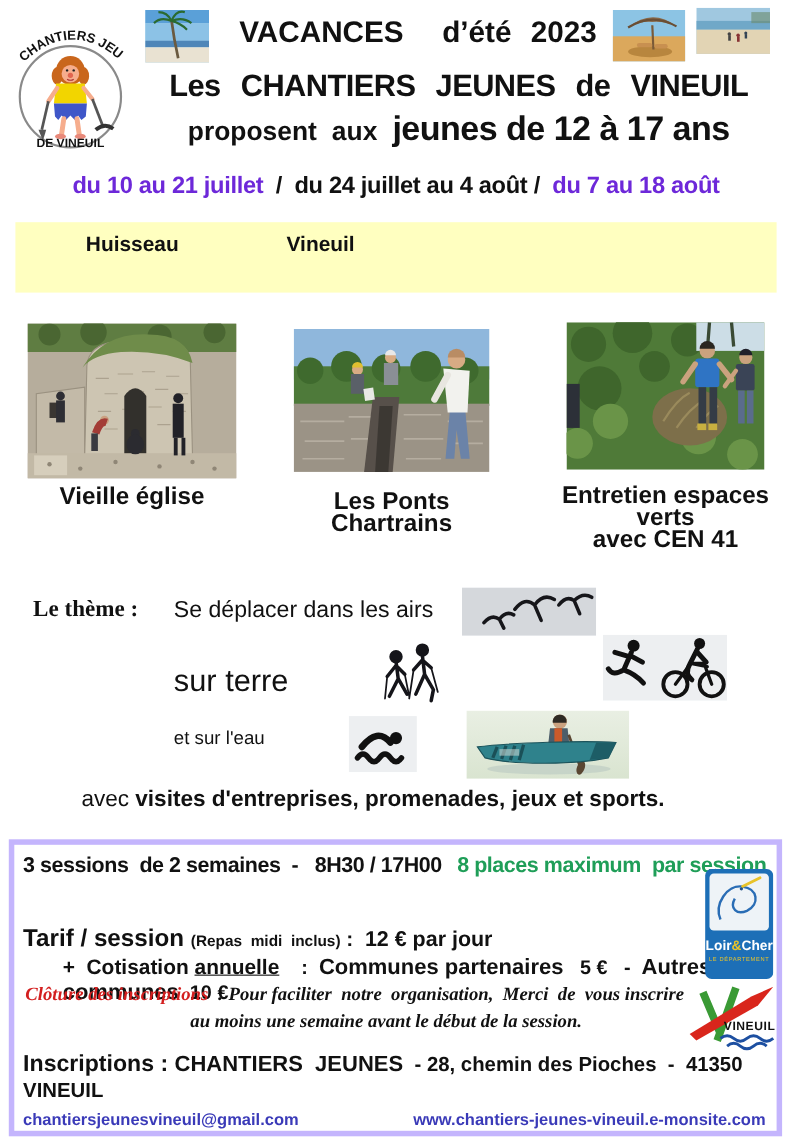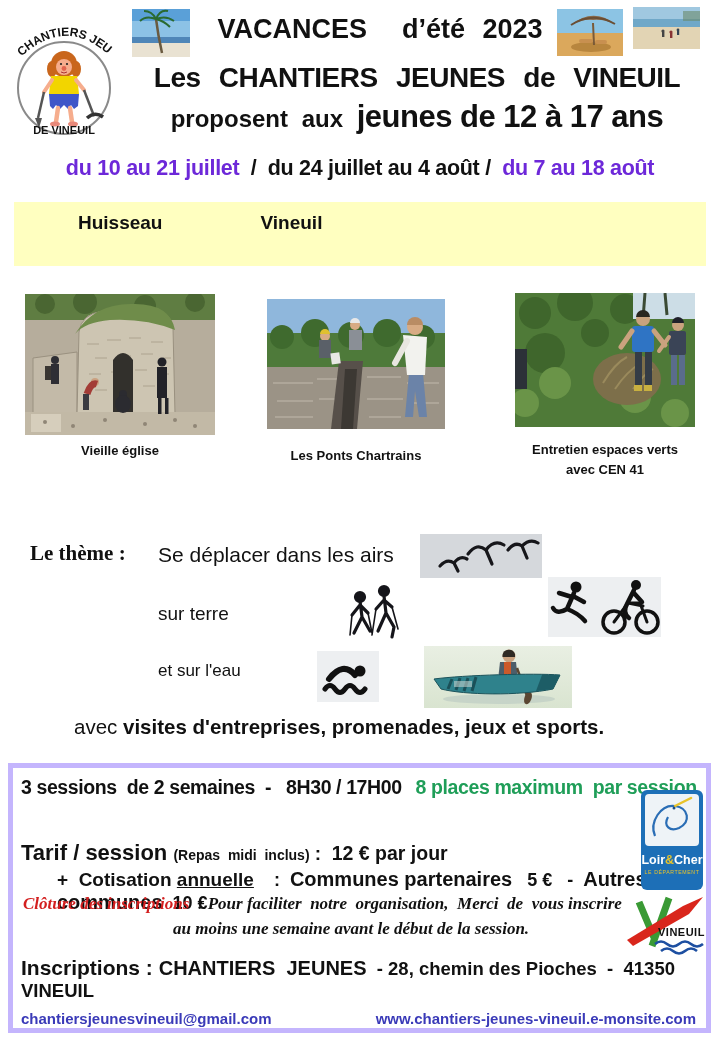--- a/index.html
+++ b/index.html
@@ -24,34 +24,34 @@
 
   
   #yellow-box{left:14px;top:202px;width:692px;height:64px;background:#ffffc0;box-sizing:border-box;padding:9px 0 0 12px;}
   #yellow-box .r1 .lab{font-size:19px;font-weight:bold;text-decoration:underline;}
   #yellow-box .r1 .val{font-size:19px;font-weight:bold;margin-left:26px;}
   #yellow-box .r2{margin-top:1px;margin-left:52px;font-size:19px;font-weight:bold;}
   #yellow-box .r2 .loc2{margin-left:98px;}
 
   
   .photo{border:0;}
-  .cap{font-size:13px;font-weight:bold;text-align:center;line-height:20px;}
+  .cap{font-size:22px;font-weight:bold;text-align:center;line-height:20px;}
   #ph1{left:25px;top:294px;width:190px;height:141px;}
   #cap1{left:25px;top:441px;width:190px;}
   #ph2{left:267px;top:299px;width:178px;height:130px;}
   #cap2{left:248px;top:446px;width:216px;}
   #ph3{left:515px;top:293px;width:180px;height:134px;}
   #cap3{left:496px;top:440px;width:218px;}
 
   
   #apm-line{left:55px;top:489px;font-size:20px;font-weight:bold;}
   #apm-line .sub{margin-left:6px;}
   #theme-label{left:30px;top:541px;font-family:"Liberation Serif",serif;font-weight:bold;font-size:21px;}
   #theme-air{left:158px;top:543px;font-size:21px;}
-  #theme-land{left:158px;top:603px;font-size:19px;}
+  #theme-land{left:158px;top:603px;font-size:28px;}
   #theme-water{left:158px;top:661px;font-size:17px;}
   #birds{left:420px;top:534px;width:122px;height:44px;}
   #walkers{left:342px;top:583px;width:66px;height:62px;}
   #runbike{left:548px;top:577px;width:113px;height:60px;}
   #swimmer{left:317px;top:651px;width:62px;height:51px;}
   #canoe{left:424px;top:646px;width:148px;height:62px;}
   #avec-line{left:74px;top:715px;font-size:20.5px;}
 
   
   #info-box{left:8px;top:763px;width:703px;height:270px;border:5px solid #c4b5fd;box-sizing:border-box;background:#fff;}

